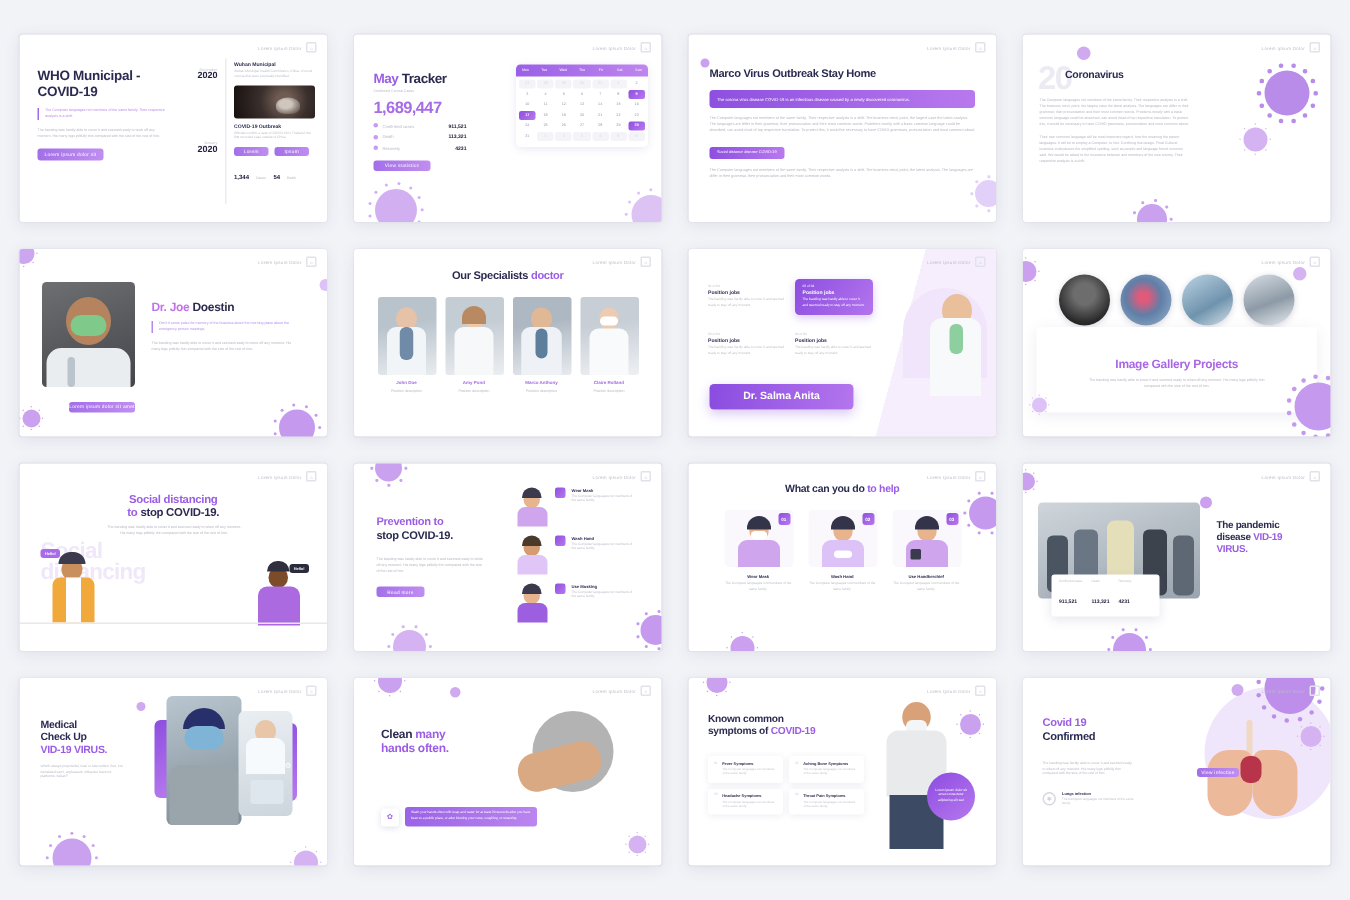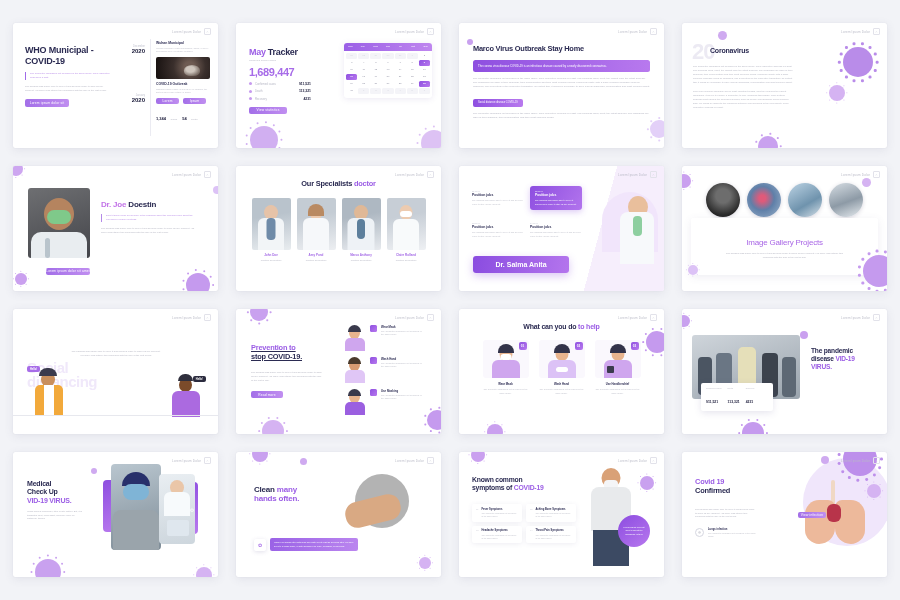--- a/index.html
+++ b/index.html
@@ -133,34 +133,34 @@
   .s7-name{position:absolute;left:14px;bottom:18px;width:96px;height:17px;border-radius:3px;
      display:flex;align-items:center;justify-content:center;color:#fff;font-weight:bold;font-size:7px;
      background:linear-gradient(100deg,#8a4ce0,#b475ed);box-shadow:0 3px 8px rgba(140,80,220,.32);}
 
   
   .gal{display:flex;justify-content:center;gap:7px;padding-top:17px;}
   .gal .cir{width:34px;height:34px;border-radius:50%;overflow:hidden;position:relative;
      box-shadow:0 1px 4px rgba(60,50,90,.2);}
   .s8-card{position:absolute;left:9px;right:9px;top:52px;bottom:16px;background:#fff;
      box-shadow:0 2px 9px rgba(90,80,140,.10);border-radius:2px;padding-top:20px;text-align:center;}
-  .s8-title{font-size:8px;color:#a967e6;font-weight:normal;letter-spacing:-.2px;}
+  .s8-title{font-size:8px;color:#a967e6;font-weight:bold;letter-spacing:-.2px;}
   .s8-p{font-size:2.4px;color:#b5b6c2;line-height:1.6;margin:5px auto 0;width:118px;}
 
   
   .s9-ghost{position:absolute;left:14px;top:52px;font-size:15px;font-weight:bold;color:#f0e8fa;
      letter-spacing:-.5px;line-height:.95;}
   .s9-title{position:absolute;left:0;right:0;top:20px;text-align:center;font-size:7.6px;}
   .s9-p{position:absolute;left:58px;width:90px;top:41px;font-size:2.4px;color:#b5b6c2;line-height:1.6;text-align:center;}
   .bubble{position:absolute;background:#a76ce8;color:#fff;font-size:2.6px;border-radius:2px;
      padding:1.5px 3px;font-weight:bold;}
   .bubble.dark{background:#2b2b3e;}
 
   
-  .s10-title{position:absolute;left:15px;top:35px;width:74px;font-size:7.4px;text-decoration:underline;}
+  .s10-title{position:absolute;left:15px;top:35px;width:74px;font-size:7.4px;}
   .s10-p{position:absolute;left:15px;top:62px;width:72px;font-size:2.4px;color:#b5b6c2;line-height:1.6;}
   .prev-item{position:absolute;display:flex;align-items:flex-start;gap:4px;}
   .prev-item .sq{width:7px;height:7px;border-radius:1.5px;background:linear-gradient(135deg,#8e4fe0,#b879ee);flex:0 0 auto;}
   .prev-item .h{font-size:2.8px;font-weight:bold;color:#2b2b52;}
   .prev-item .p{font-size:2.2px;color:#bdbec9;line-height:1.55;width:44px;margin-top:1px;}
 
   
   .s11-title{text-align:center;font-size:7px;margin-top:14px;}
   .help-row{display:flex;justify-content:center;gap:10px;margin-top:9px;}
   .help{width:46px;text-align:center;position:relative;}
@@ -626,20 +626,25 @@
 
   <div class="slide">
     <div class="hdr">
       <span class="ph">Lorem Ipsum Dolor</span>
       <span class="box">⌂</span>
     </div>
     <div class="s9-ghost">
       <span>Social</span><br>
       <span>distancing</span>
     </div>
+    <div class="ttl s9-title">
+      <span class="accent">Social distancing</span><br>
+      <span class="accent">to</span>
+      <span>stop COVID-19.</span>
+    </div>
     <div class="s9-p">The banding was hardly able to cover it and seemed ready to when off any moment. His many legs pitifully thin compared with the size of the rest of him.</div>
 
     <div style="position:absolute;left:20px;bottom:16px;width:34px;height:52px">
       <div style="position:absolute;left:8px;top:6px;width:14px;height:15px;border-radius:50%;background:#c98f5d"></div>
       <div style="position:absolute;left:6px;top:2px;width:18px;height:8px;border-radius:9px 9px 0 0;background:#3b3b4d"></div>
       <div style="position:absolute;left:2px;top:19px;width:28px;height:30px;border-radius:5px 5px 0 0;background:#f2a93b"></div>
       <div style="position:absolute;left:11px;top:19px;width:10px;height:30px;background:#fff"></div>
     </div>
     <div class="bubble" style="left:14px;bottom:62px">Hello!</div>
 

